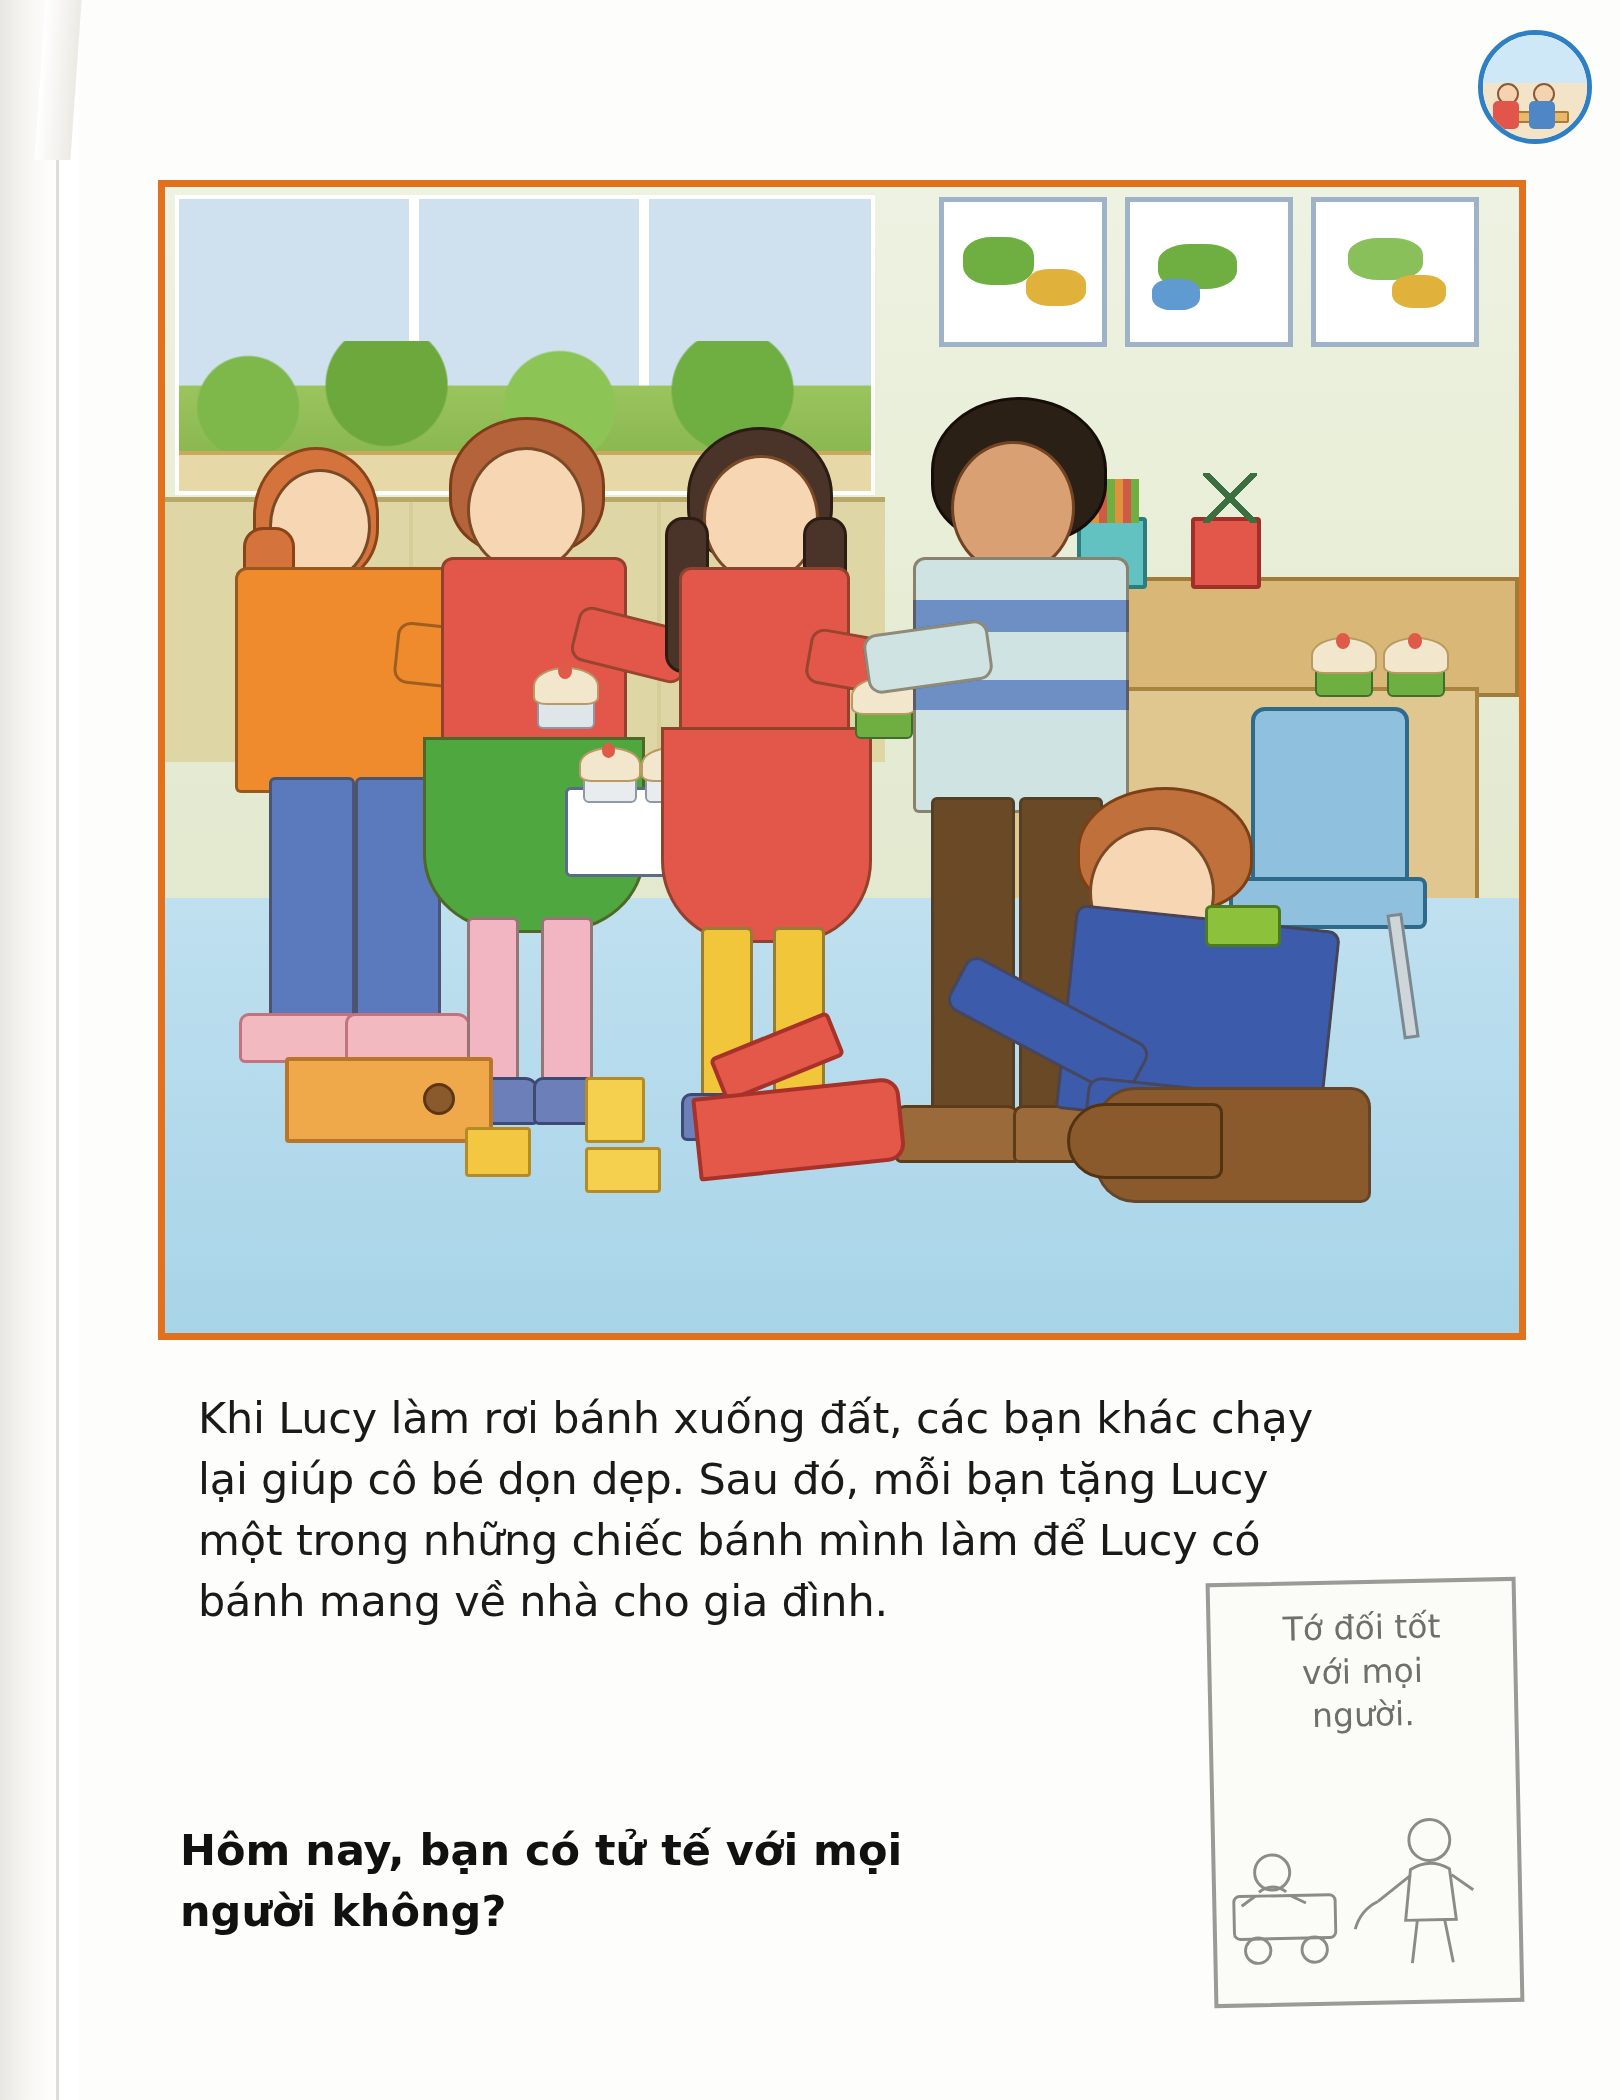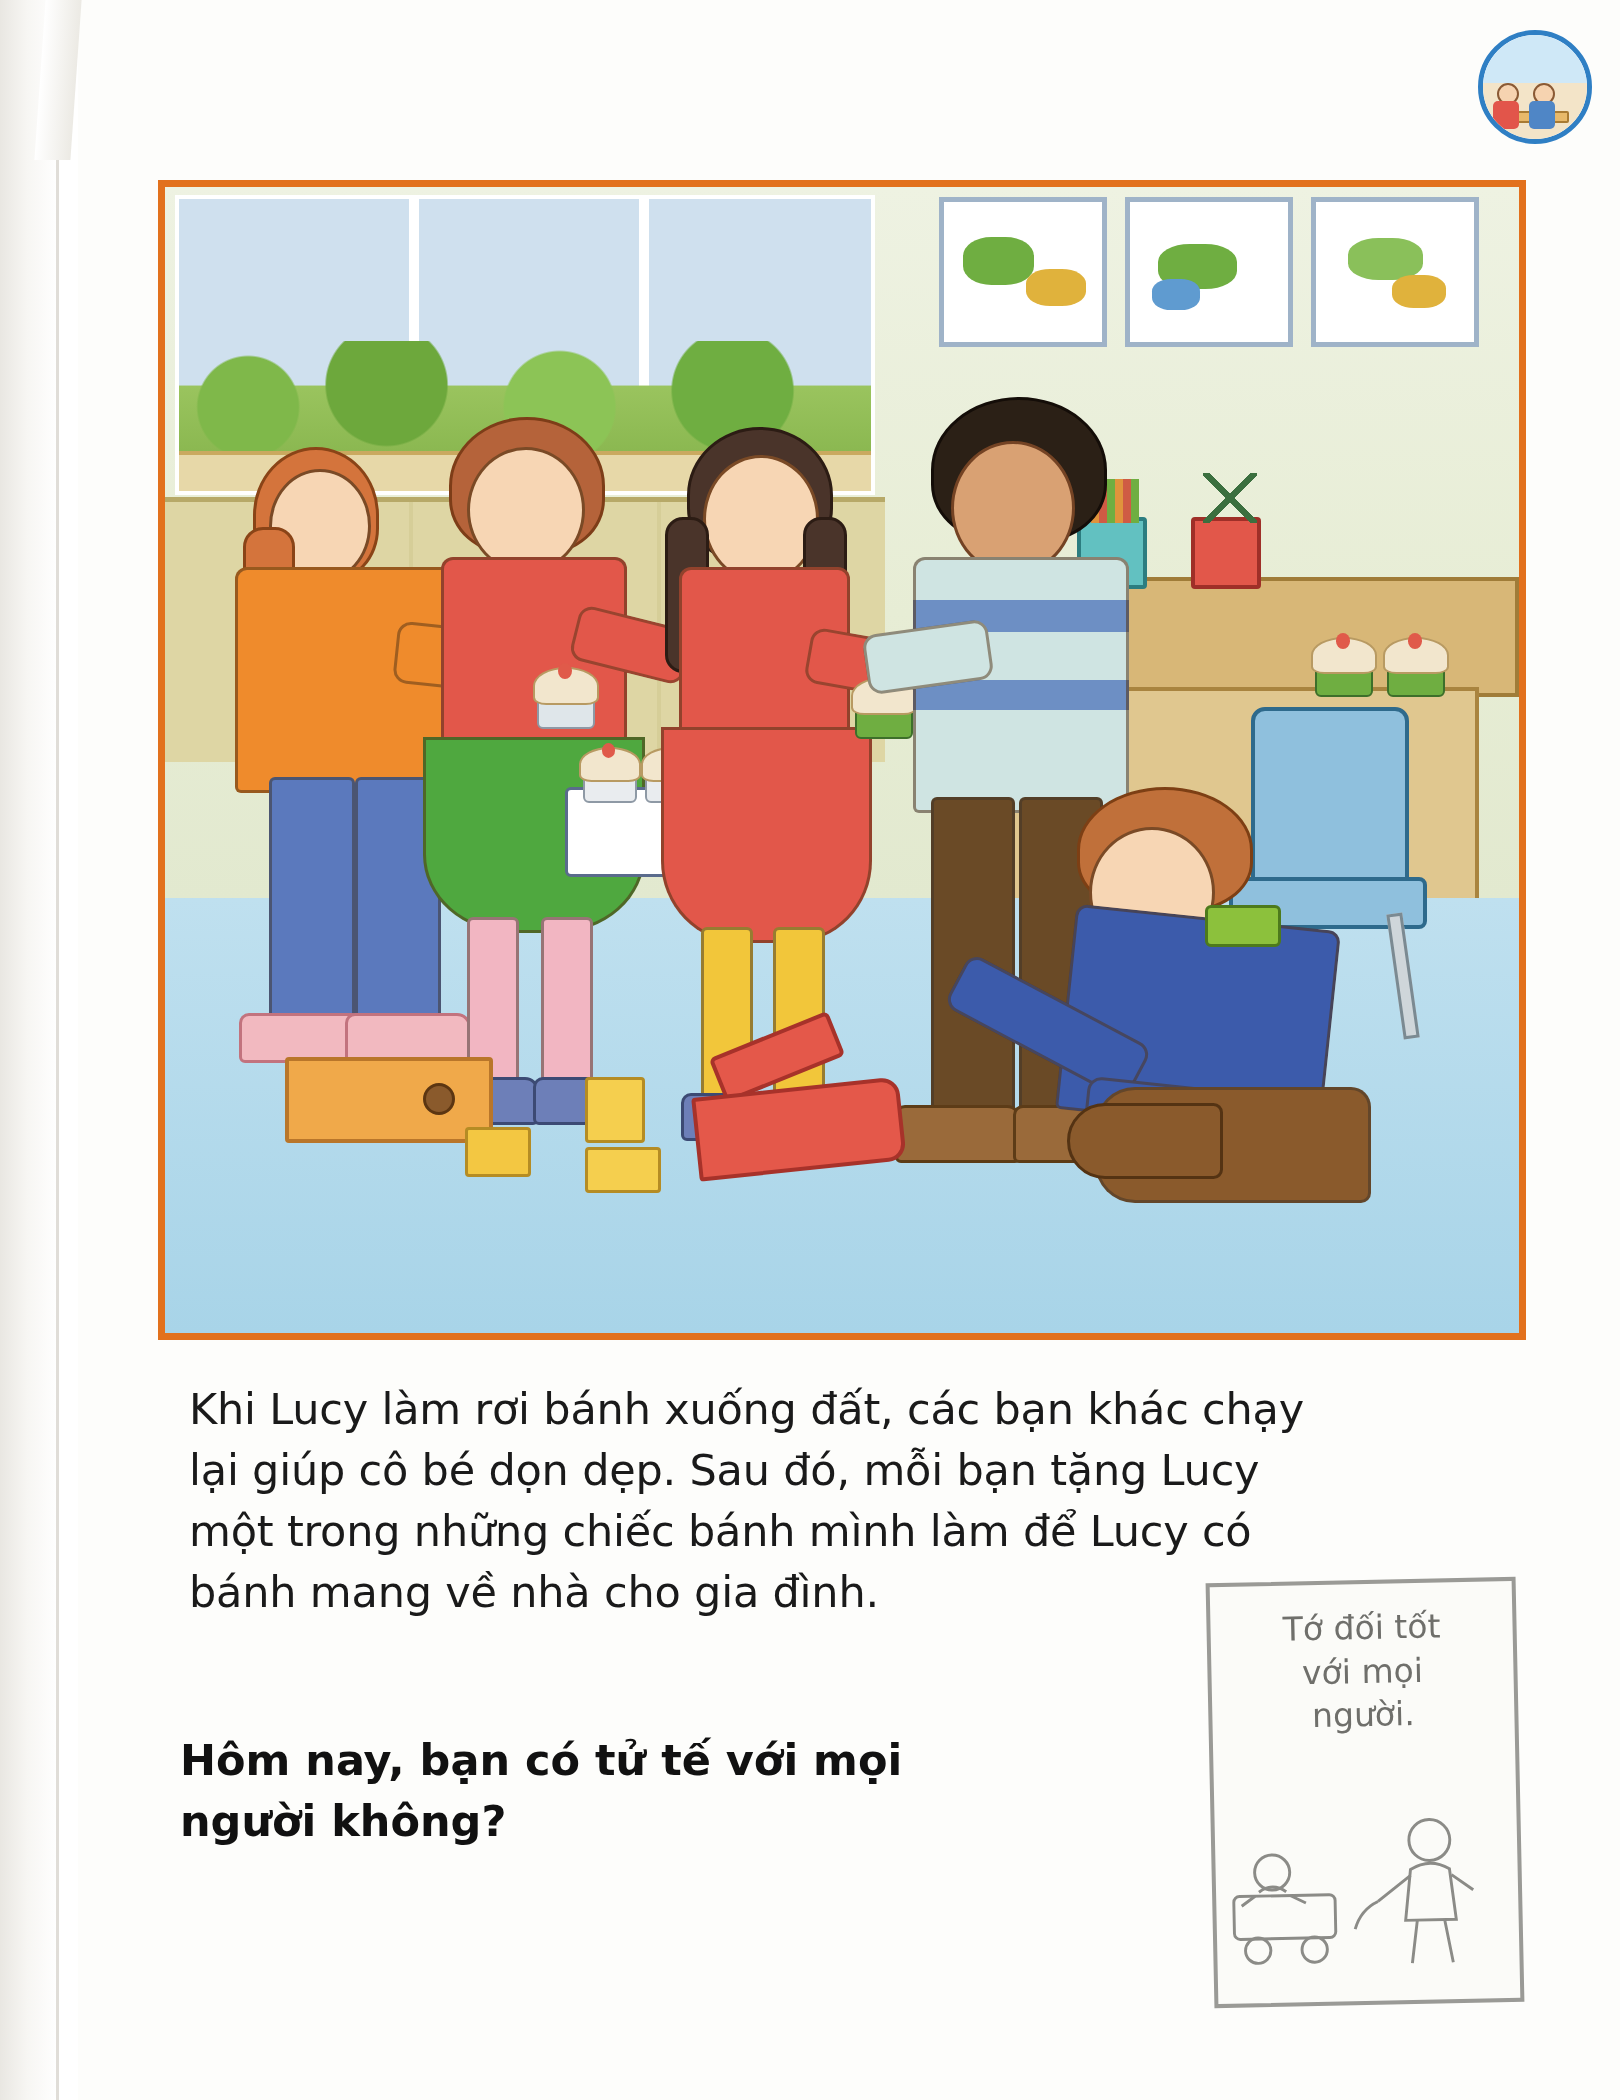--- a/index.html
+++ b/index.html
@@ -228,25 +228,25 @@
     position: absolute;
     left: 180px;
     top: 1370px;
     width: 1180px;
     font-size: 43px;
     line-height: 1.42;
     color: #1a1a1a;
     font-family: "DejaVu Sans", sans-serif;
     letter-spacing: -0.2px;
   }
-  .body-text p { margin: 9px; }
+  .body-text p { margin: 18px; }
   .question {
     position: absolute;
     left: 180px;
-    top: 1730px;
+    top: 1820px;
     width: 760px;
     font-size: 43px;
     line-height: 1.42;
     font-weight: bold;
     color: #111111;
     font-family: "DejaVu Sans", sans-serif;
   }
 
   
   .note {

